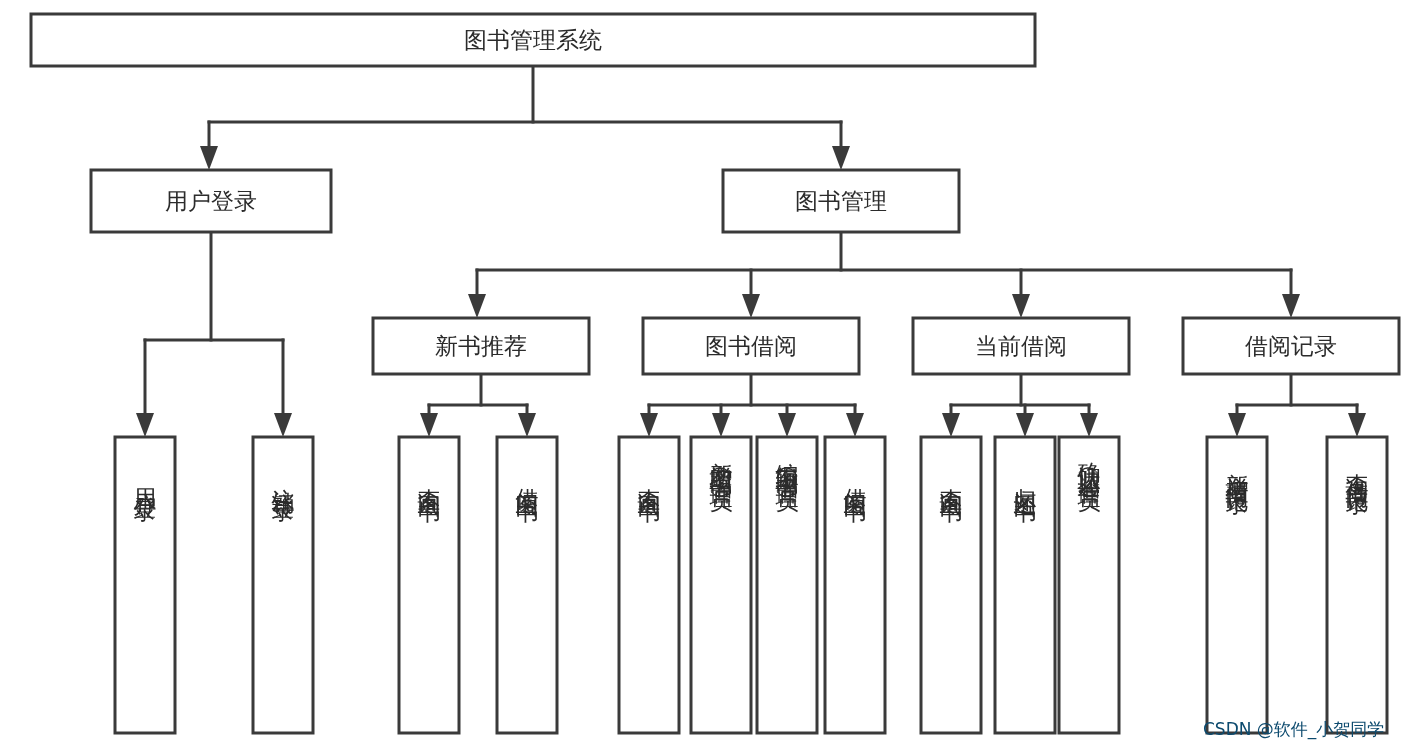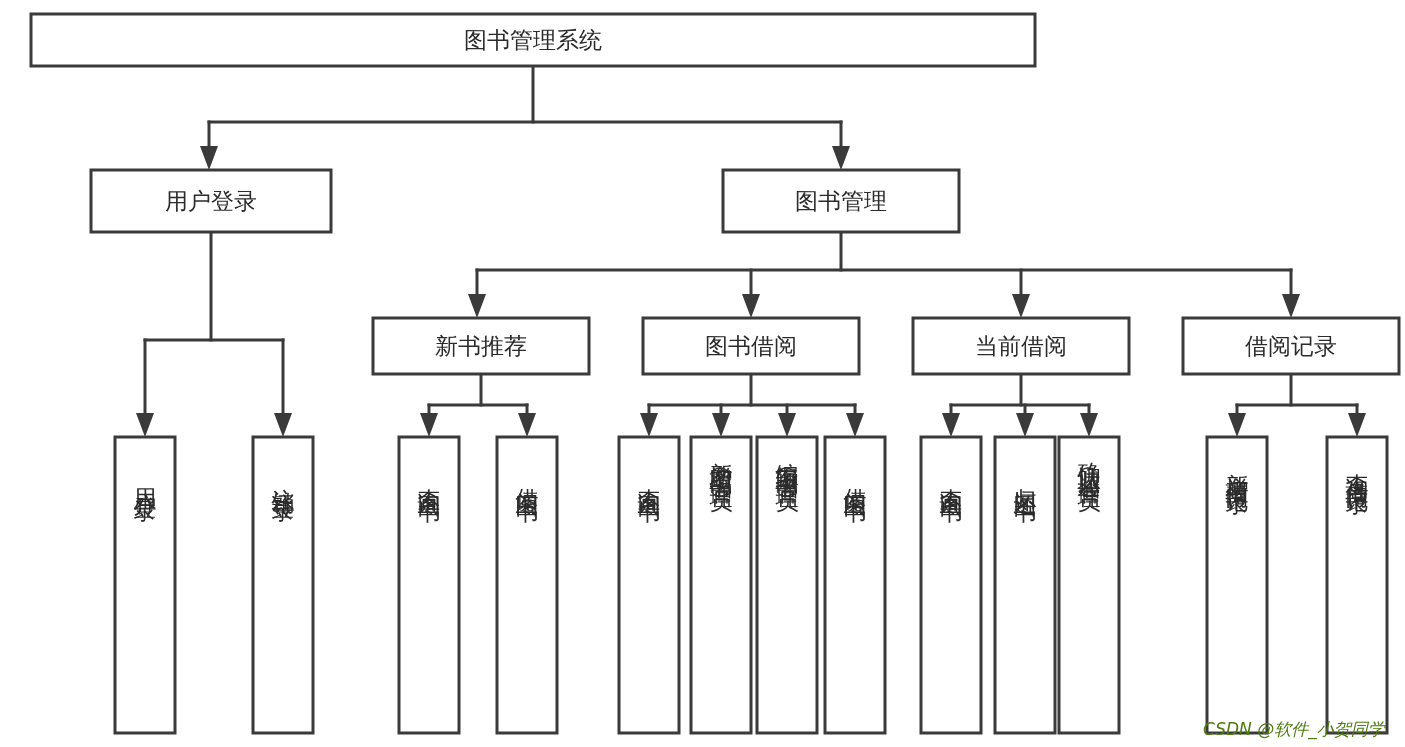--- a/index.html
+++ b/index.html
@@ -63,24 +63,23 @@
     font-size: 23px;
     line-height: 1;
     letter-spacing: 4px;
     color: #2b2b2b;
     white-space: nowrap;
   }
   .watermark {
     position: absolute;
     font-family: "DejaVu Sans", "Liberation Sans", sans-serif;
     font-size: 17px;
-    color: #4d7c0f;
+    color: #0c4a6e;
     white-space: nowrap;
     pointer-events: none;
-    font-style: italic;
   }
 </style>
 </head>
 <body>
 
 <div id="diagram-root">
 
   <svg class="diagram" viewBox="0 0 1405 747" xmlns="http://www.w3.org/2000/svg">
 
     <defs>

